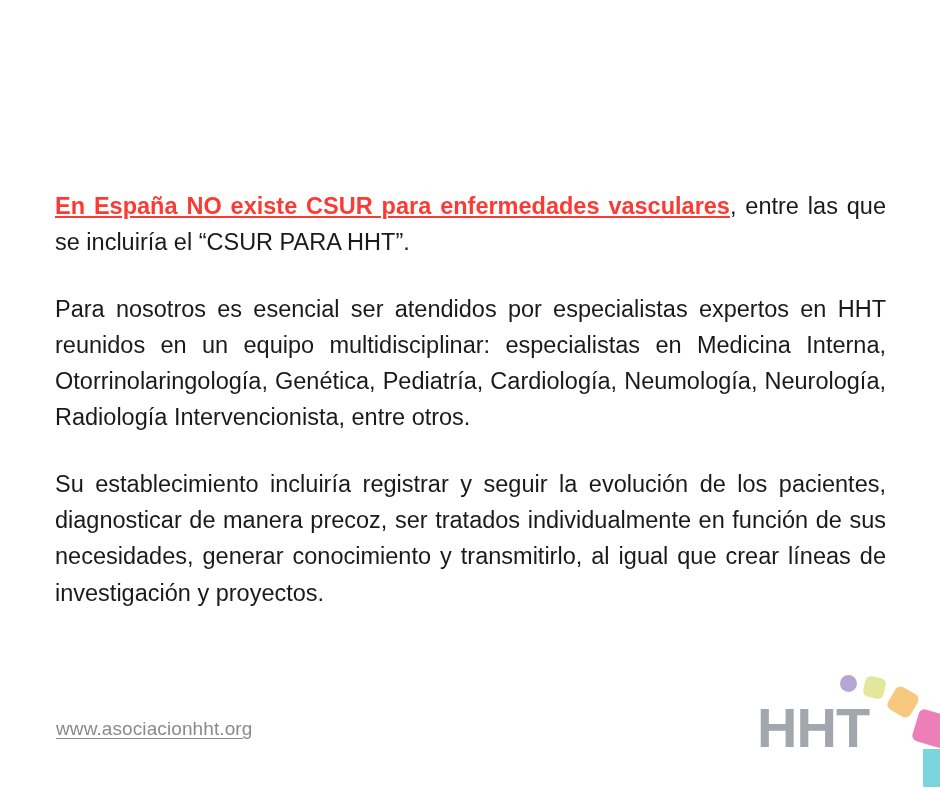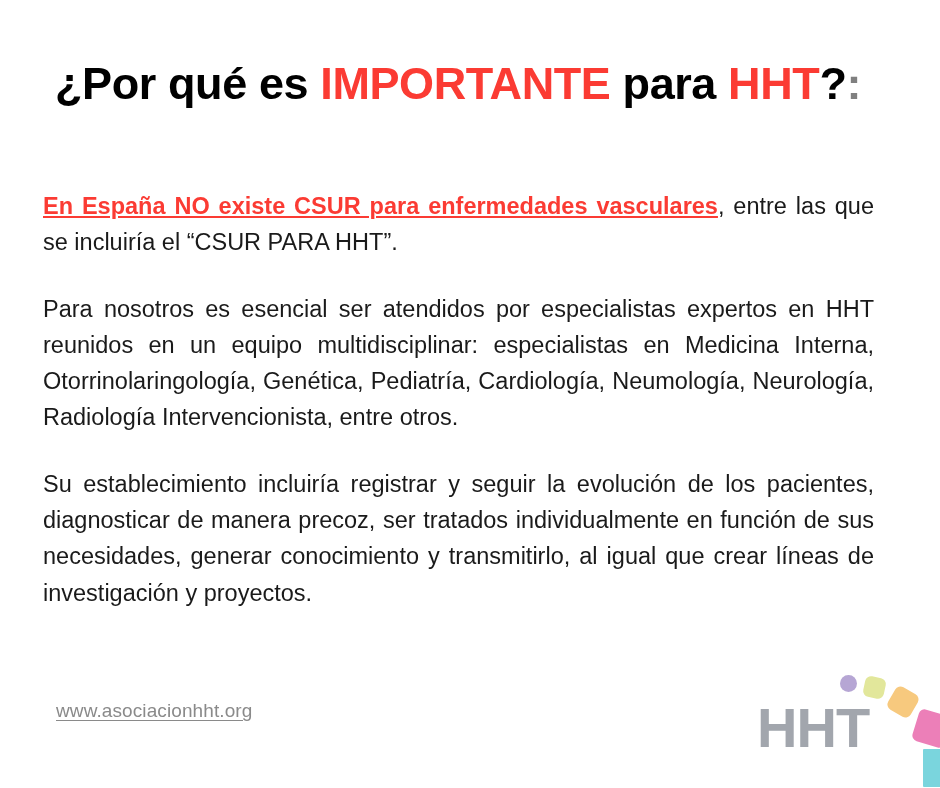--- a/index.html
+++ b/index.html
@@ -37,21 +37,21 @@
     color: #000000;
     font-family: "Liberation Sans", "DejaVu Sans", sans-serif;
   }
   .t-black { color: #000000; }
   .t-red   { color: #fb3b33; }
   .t-gray  { color: #808080; }
 
   
   .body-block {
     position: absolute;
-    left: 43px;
+    left: 55px;
     top: 188px;
     width: 831px;
   }
   .para {
     margin: 0 0 30px 0;
     font-size: 23.5px;
     line-height: 1.545;
     color: #1a1a1a;
     text-align: justify;
     text-justify: inter-word;
@@ -63,21 +63,21 @@
     font-weight: 700;
     text-decoration: underline;
     text-decoration-thickness: 2px;
     text-underline-offset: 2px;
   }
 
   
   .footer-url {
     position: absolute;
     left: 56px;
-    top: 700px;
+    top: 718px;
     font-size: 19px;
     color: #8a8a8a;
     text-decoration: underline;
     text-underline-offset: 3px;
     font-family: "Liberation Sans", "DejaVu Sans", sans-serif;
     letter-spacing: 0.1px;
   }
 
   
   .logo {
@@ -103,23 +103,20 @@
   .sh-lime   { left: 107px; top: 9px;  width: 21px; height: 21px; border-radius: 6px;  background: #e2e79b; transform: rotate(12deg); }
   .sh-orange { left: 133px; top: 21px; width: 26px; height: 26px; border-radius: 6px;  background: #f7c97e; transform: rotate(30deg); }
   .sh-pink   { left: 158px; top: 44px; width: 33px; height: 33px; border-radius: 6px;  background: #ec7fb8; transform: rotate(17deg); }
   .sh-cyan   { left: 166px; top: 81px; width: 38px; height: 38px; border-radius: 1px;  background: #7ad5dd; }
 </style>
 </head>
 <body>
 
 <div class="slide">
 
-  <div class="title-block">
-    <h1 class="title"><span class="t-black">¿Por qué es </span><span class="t-red">IMPORTANTE</span><span class="t-black"> para </span><span class="t-red">HHT</span><span class="t-black">?</span><span class="t-gray">:</span></h1>
-  </div>
 
   <div class="body-block">
 
     <p class="para"><span class="lead">En España NO existe CSUR para enfermedades vasculares</span><span>, entre las que se incluiría el “CSUR PARA HHT”.</span></p>
 
     <p class="para">Para nosotros es esencial ser atendidos por especialistas expertos en HHT reunidos en un equipo multidisciplinar: especialistas en Medicina Interna, Otorrinolaringología, Genética, Pediatría, Cardiología, Neumología, Neurología, Radiología Intervencionista, entre otros.</p>
 
     <p class="para">Su establecimiento incluiría registrar y seguir la evolución de los pacientes, diagnosticar de manera precoz, ser tratados individualmente en función de sus necesidades, generar conocimiento y transmitirlo, al igual que crear líneas de investigación y proyectos.</p>
 
   </div>

